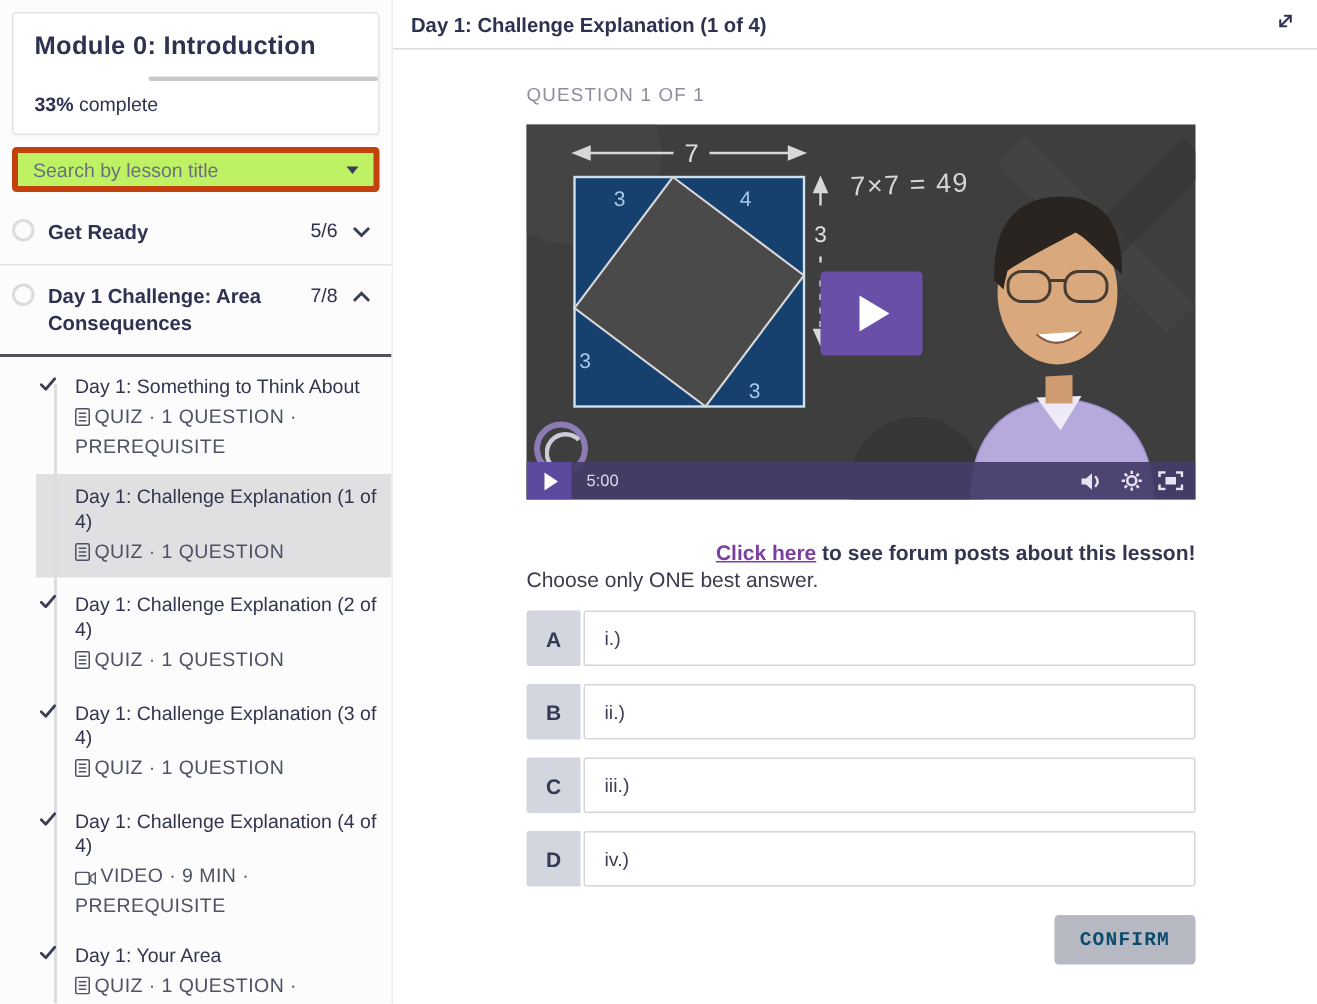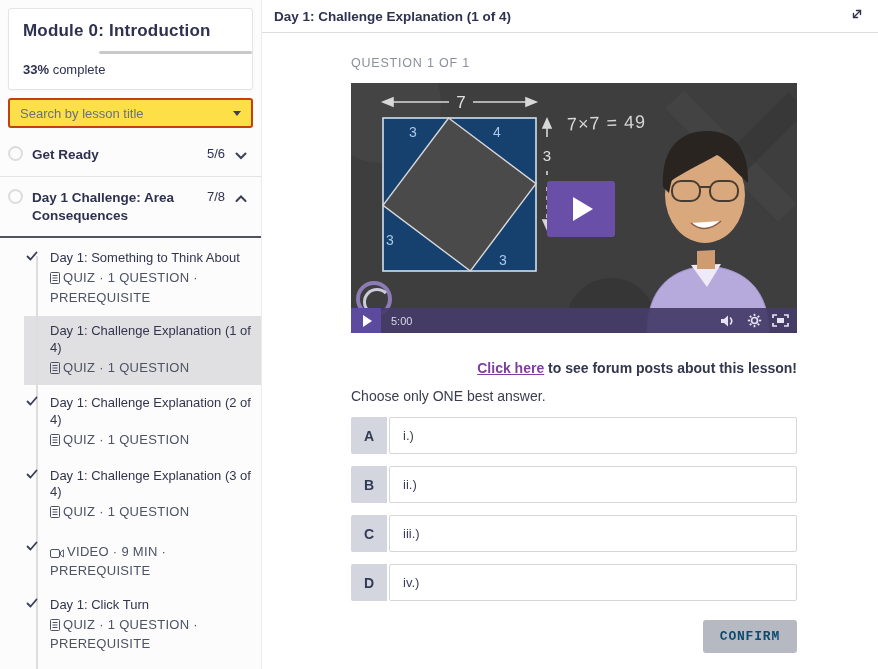--- a/index.html
+++ b/index.html
@@ -10,21 +10,21 @@
   
   .sidebar { width:262px; height:669px; background:#fcfcfc; border-right:1px solid #ececec;
     overflow:hidden; flex:0 0 262px; }
   .module-card { background:#fff; border:1px solid #e4e4e4; border-radius:3px;
     margin:8px; padding:12px 0 12px 14px; box-shadow:0 1px 2px rgba(0,0,0,.03); }
   .module-title { font-size:17px; font-weight:bold; color:#2e3150; letter-spacing:.2px; }
   .progress-track { position:relative; height:3px; margin:10px 0 8px 0; }
   .progress-remaining { position:absolute; top:0; height:3px; background:#c9c9cd; border-radius:2px; }
   .progress-text { font-size:13px; color:#2e3150; }
   .progress-text b { font-weight:bold; }
-  .search-box { margin:4px 8px 6px 8px; height:30px; background:#fde047; border:2px solid #c2410c;
+  .search-box { margin:4px 8px 6px 8px; height:30px; background:#bef264; border:4px solid #c2410c;
     border-radius:3px; display:flex; align-items:center; padding:0 10px; cursor:pointer; }
   .search-text { flex:1; font-size:13px; color:#6b6f7e; }
   .caret-down { width:0; height:0; border-left:4px solid transparent; border-right:4px solid transparent;
     border-top:5px solid #3a3f55; }
 
   .section-row { display:flex; align-items:flex-start; padding:12px 14px 12px 6px; cursor:pointer; }
   .section-ring { width:15px; height:15px; border:2px solid #dcdcde; border-radius:50%;
     flex:0 0 15px; margin:0 9px 0 2px; }
   .section-title { flex:1; font-size:13.5px; font-weight:bold; color:#2e3150; line-height:1.3; padding-right:6px; }
   .section-count { font-size:13px; color:#2e3150; margin-right:10px; }
@@ -82,21 +82,21 @@
   .vplay { width:30px; height:25px; background:#5b4a9e; display:flex; align-items:center;
     justify-content:center; cursor:pointer; flex:0 0 30px; }
   .vplay .tri { width:0; height:0; border-top:6px solid transparent; border-bottom:6px solid transparent;
     border-left:9px solid #fff; margin-left:2px; }
   .vtime { font-size:11px; color:#d9d6e8; margin-left:10px; flex:0 0 auto; }
   .vseek { flex:1; height:25px; cursor:pointer; }
   .vicon { width:26px; height:25px; display:flex; align-items:center; justify-content:center; cursor:pointer; }
 
   .forum-line { width:446px; text-align:right; margin-top:27px; font-size:14px; font-weight:bold; color:#33364e; }
   .forum-link { color:#7b3fa0; text-decoration:underline; cursor:pointer; }
-  .instruction { margin-top:12px; font-size:14px; color:#3a3d4d; }
+  .instruction { margin-top:2px; font-size:14px; color:#3a3d4d; }
 
   .options { margin-top:13px; width:446px; }
   .option { display:flex; height:37px; margin-bottom:12px; cursor:pointer; }
   .opt-letter { width:36px; background:#d3d6df; color:#333a54; font-weight:bold; font-size:14px;
     display:flex; align-items:center; justify-content:center; flex:0 0 36px; border-radius:2px 0 0 2px; }
   .opt-box { flex:1; border:1px solid #d6d6d6; background:#fff; display:flex; align-items:center;
     padding-left:13px; font-size:13px; color:#3a3f55; margin-left:2px; border-radius:2px; }
   .confirm-row { width:446px; display:flex; justify-content:flex-end; margin-top:19px; }
   .confirm-btn { background:#b7b9c2; color:#0c4a6e; font-weight:bold; font-size:13px; letter-spacing:.8px;
     border:none; border-radius:3px; padding:9px 17px; cursor:pointer; font-family:Liberation Mono, monospace;margin-left:21px; }
@@ -207,35 +207,36 @@
         </div>
       </div>
 
       <div class="lesson">
         <span class="marker">
             <svg width="12" height="11" viewBox="0 0 12 11">
               <path d="M1.5,5.5 L4.5,8.5 L10.5,1.5" fill="none" stroke="#3a3f55" stroke-width="1.8" stroke-linecap="round" stroke-linejoin="round"></path>
             </svg>
           </span>
         <div class="lesson-body">
+          <div class="lesson-title">Day 1: Challenge Explanation (4 of 4)</div>
           <div class="lesson-meta"><span class="meta-icon"><svg width="14" height="9" viewBox="0 0 14 9">
                   <rect x="0.5" y="0.5" width="9" height="8" rx="1.5" fill="none" stroke="#4d5264"></rect>
                   <polygon points="10.5,3 13.5,1 13.5,8 10.5,6" fill="none" stroke="#4d5264" stroke-width="0.9"></polygon>
                 </svg></span><span>VIDEO · 9 MIN · PREREQUISITE</span></div>
         </div>
       </div>
 
       <div class="lesson">
         <span class="marker">
             <svg width="12" height="11" viewBox="0 0 12 11">
               <path d="M1.5,5.5 L4.5,8.5 L10.5,1.5" fill="none" stroke="#3a3f55" stroke-width="1.8" stroke-linecap="round" stroke-linejoin="round"></path>
             </svg>
           </span>
         <div class="lesson-body">
-          <div class="lesson-title">Day 1: Click Turn</div>
+          <div class="lesson-title">Day 1: Your Area</div>
           <div class="lesson-meta"><span class="meta-icon"><svg width="10" height="12" viewBox="0 0 10 12">
                   <rect x="0.5" y="0.5" width="9" height="11" rx="1" fill="none" stroke="#4d5264"></rect>
                   <line x1="2.5" y1="3.5" x2="7.5" y2="3.5" stroke="#4d5264"></line>
                   <line x1="2.5" y1="6" x2="7.5" y2="6" stroke="#4d5264"></line>
                   <line x1="2.5" y1="8.5" x2="7.5" y2="8.5" stroke="#4d5264"></line>
                 </svg></span><span>QUIZ · 1 QUESTION · PREREQUISITE</span></div>
         </div>
       </div>
 
       <div class="lesson">

